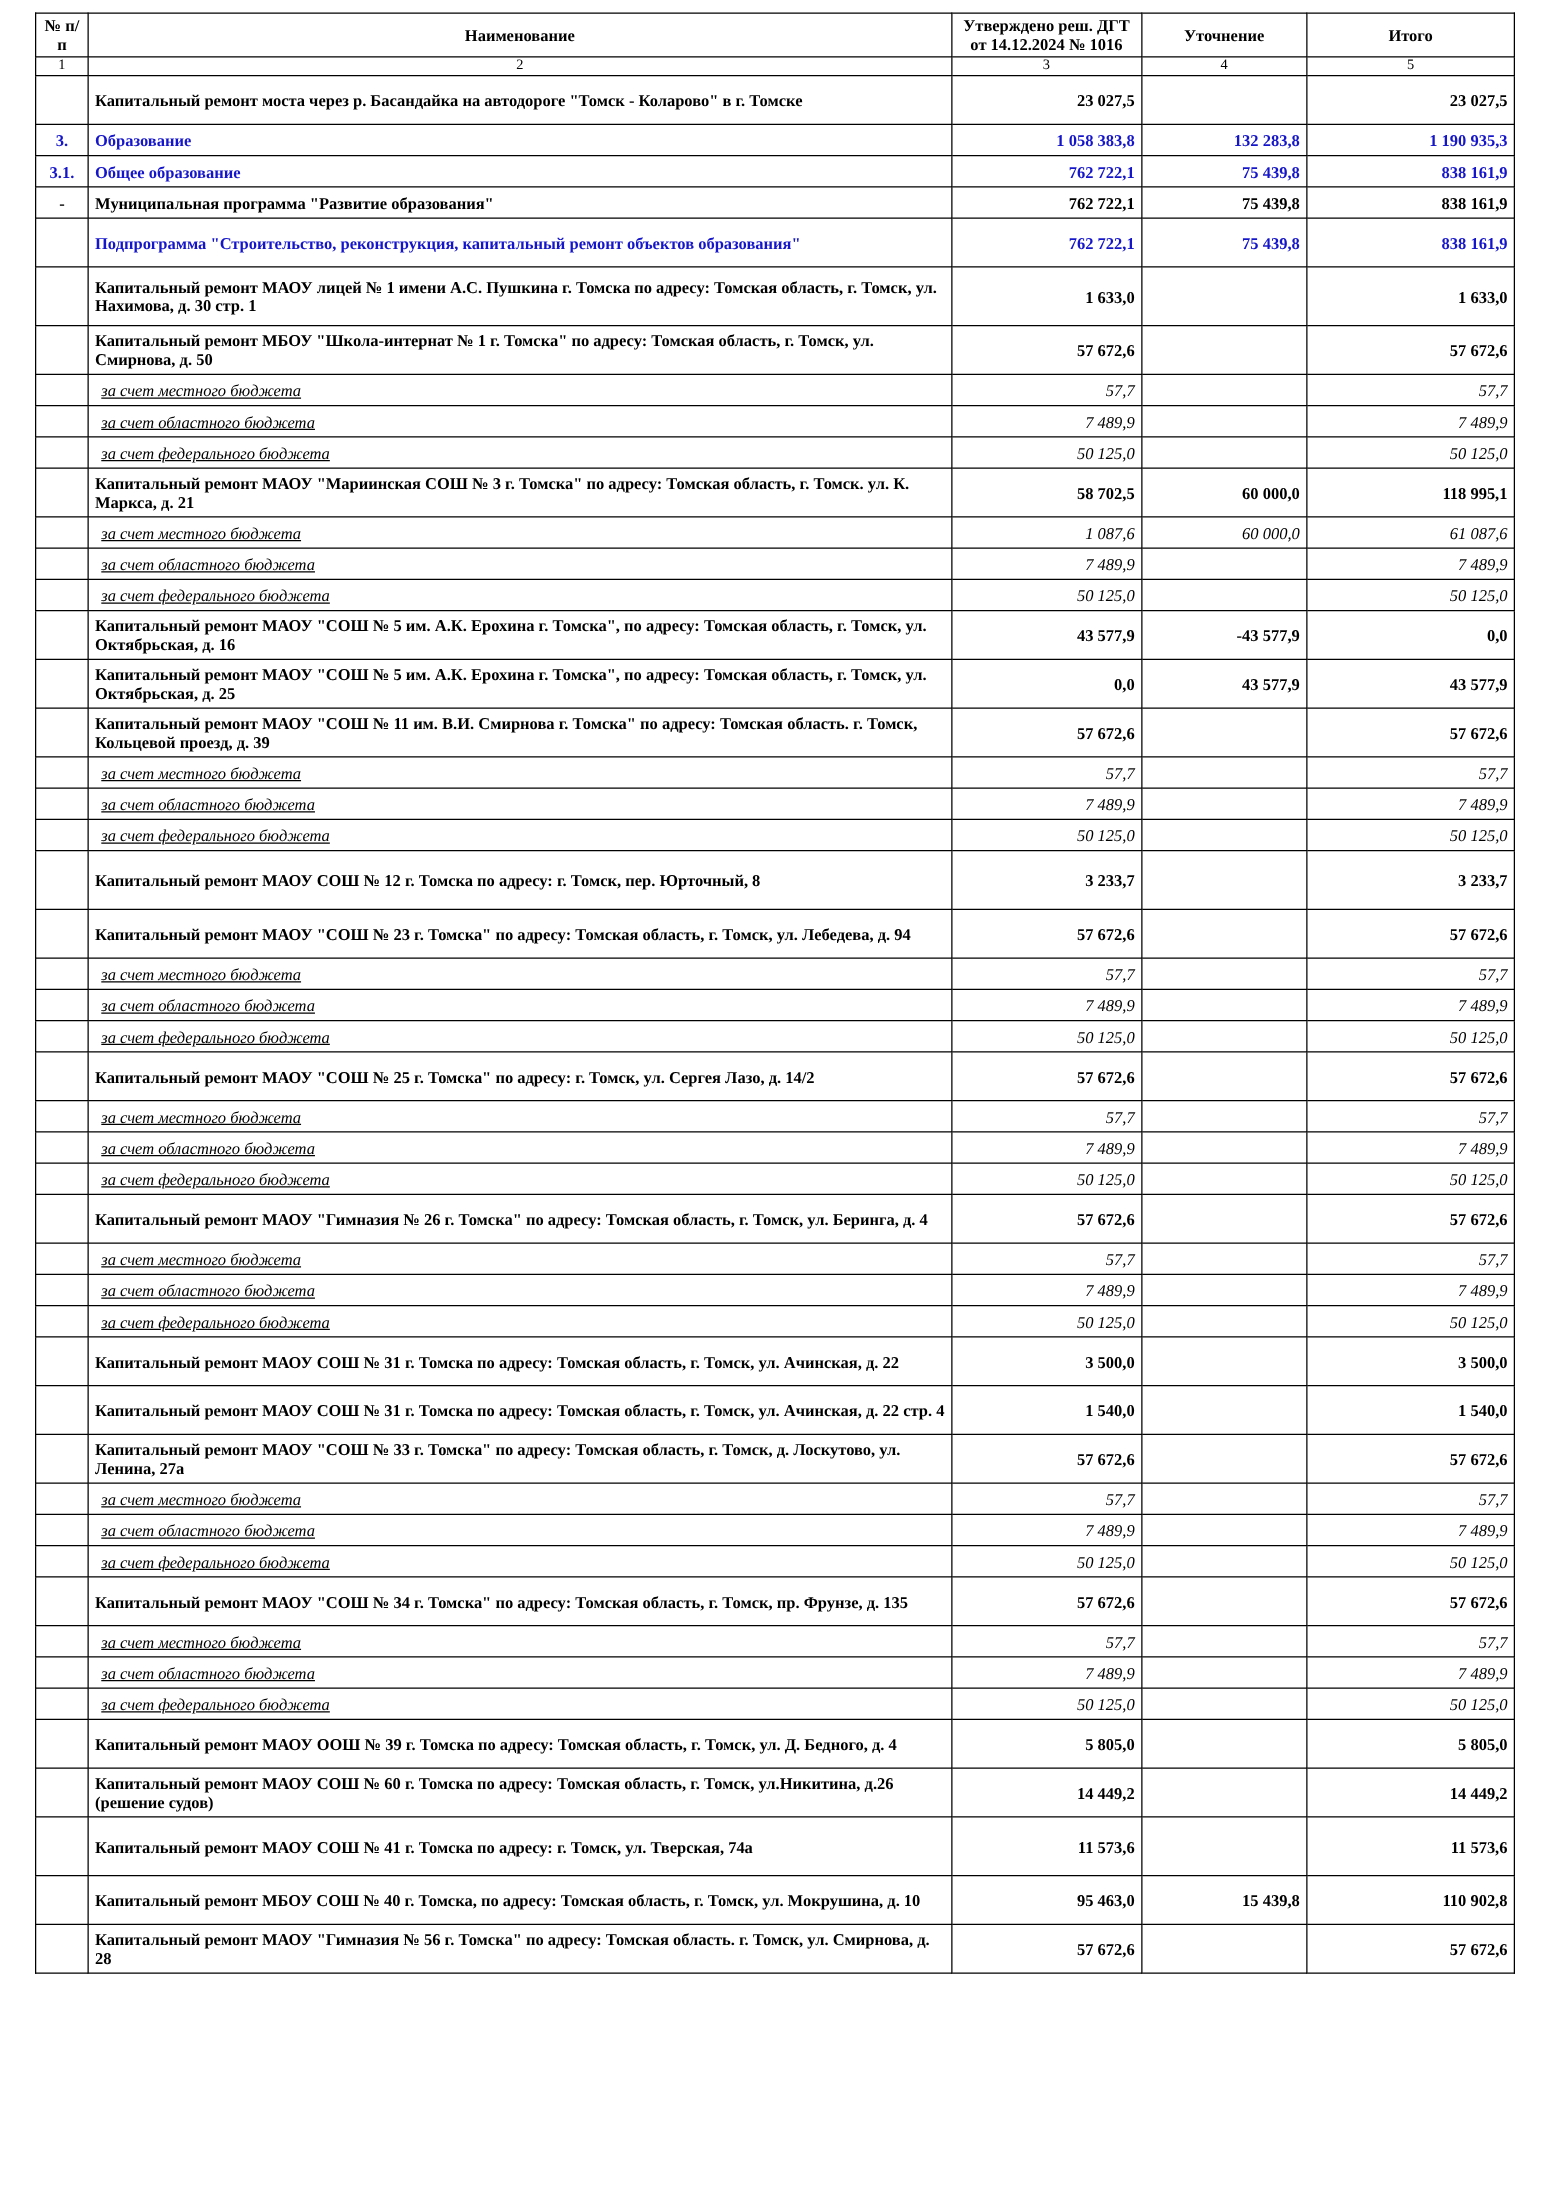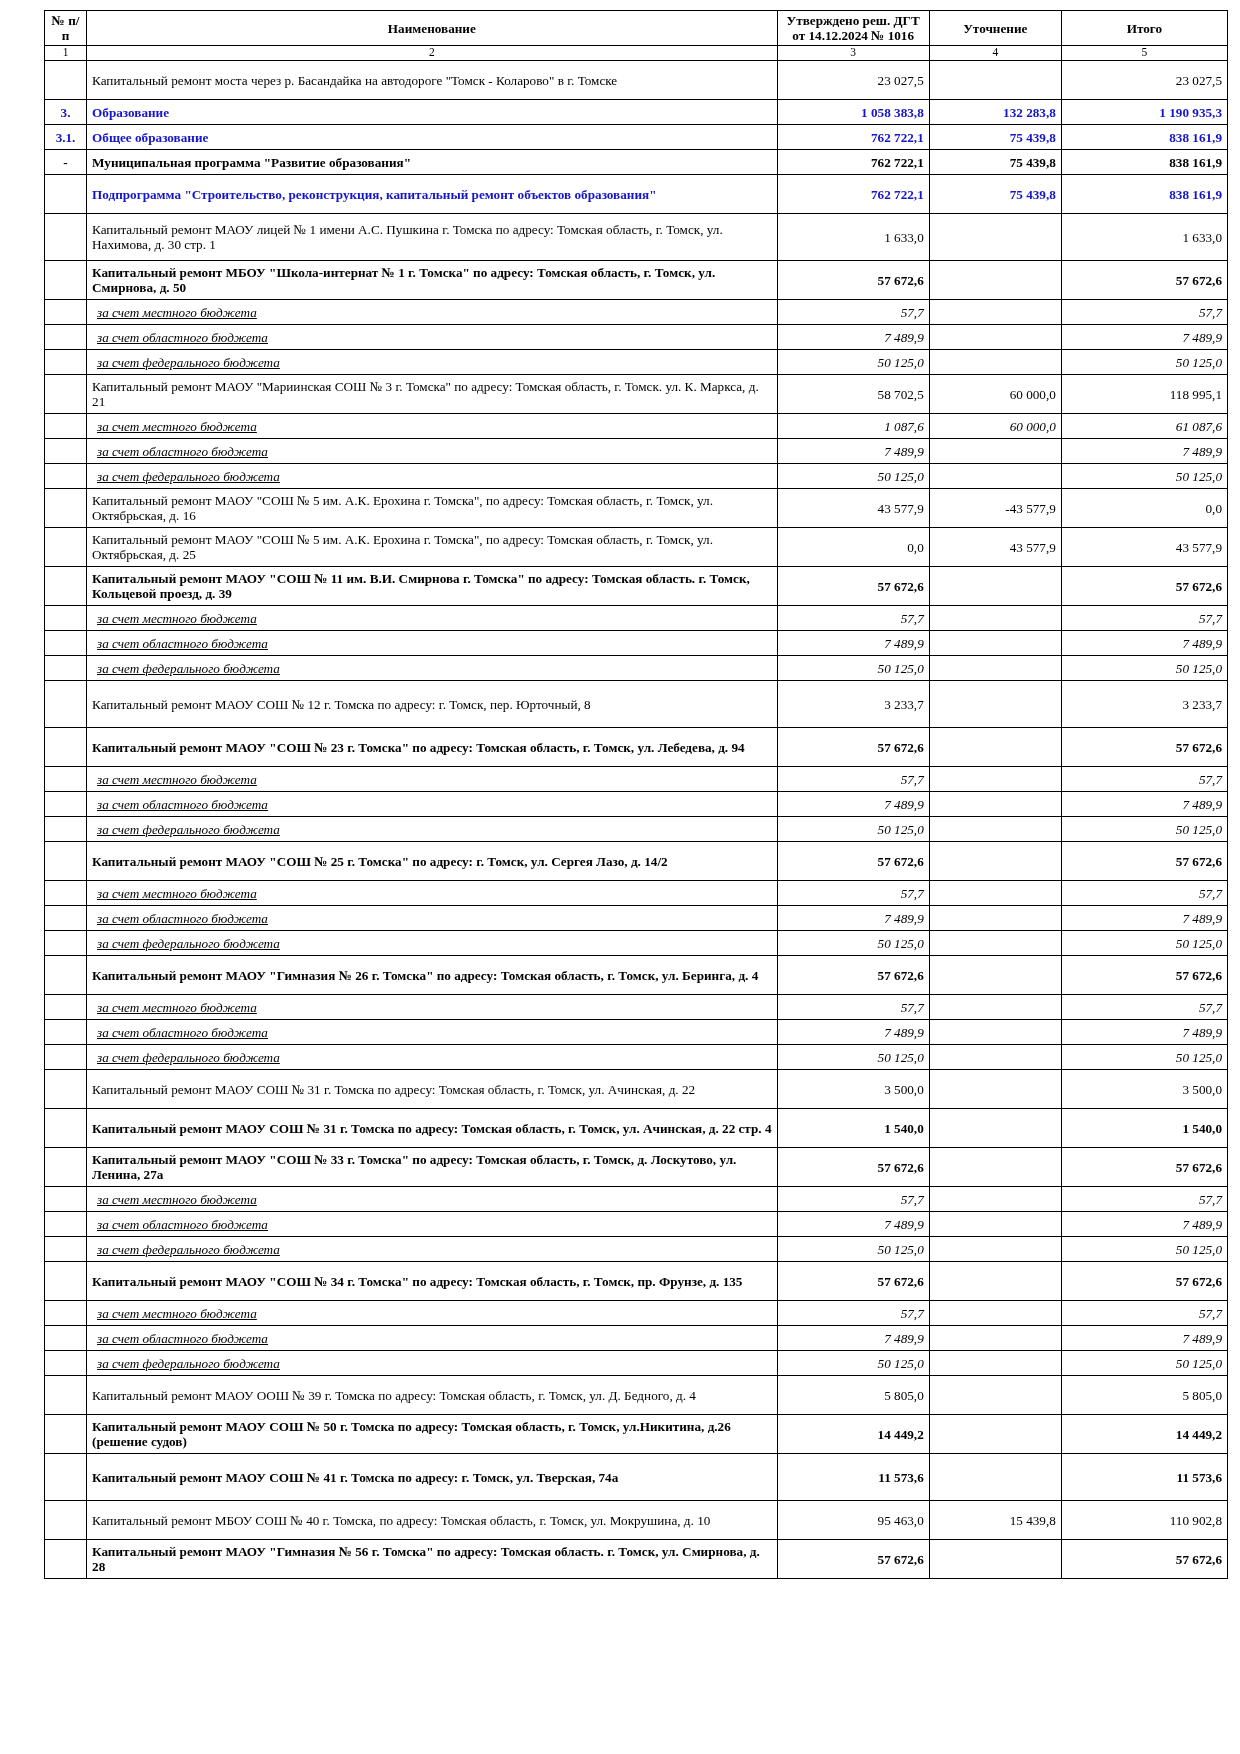--- a/index.html
+++ b/index.html
@@ -10,21 +10,21 @@
   body {
     width: 1240px;
     height: 1754px;
     font-family: "Liberation Serif", serif;
     color: #000000;
   }
   .page {
     box-sizing: border-box;
     width: 1240px;
     height: 1754px;
-    padding: 10px 28px 0 44px;
+    padding: 10px 28px 0 28px;
   }
   table.budget {
     border-collapse: collapse;
     width: 1184px;
     table-layout: fixed;
   }
   table.budget td, table.budget th {
     border: 1px solid #000000;
     padding: 2px 5px;
     vertical-align: middle;
@@ -54,21 +54,21 @@
     padding-right: 8px;
   }
   td.idx {
     text-align: center;
     font-weight: bold;
   }
   td.name {
     text-align: left;
   }
   
-  .r-plain td { font-weight: normal; font-style: normal; }
+  .r-plain td { font-weight: bold; font-style: normal; }
   .r-bold td { font-weight: bold; }
   .r-italic td.name, .r-italic td.num { font-style: italic; }
   .r-italic td.name { padding-left: 10px; text-decoration: underline; }
   .r-blue td { color: #1515c9; font-weight: bold; }
   .tall td { height: 34px; }
   .xtall td { height: 42px; }
   .short td { height: 20px; }
 </style>
 </head>
 <body>
@@ -402,21 +402,21 @@
         </tr>
         <tr class="r-plain tall">
           <td class="idx"></td>
           <td class="name">Капитальный ремонт МАОУ ООШ № 39 г. Томска по адресу: Томская область, г. Томск, ул. Д. Бедного, д. 4</td>
           <td class="num">5 805,0</td>
           <td class="num"></td>
           <td class="num">5 805,0</td>
         </tr>
         <tr class="r-bold tall">
           <td class="idx"></td>
-          <td class="name">Капитальный ремонт МАОУ СОШ № 50 г. Томска  по адресу:  Томская область, г. Томск, ул.Никитина, д.26  (решение судов)</td>
+          <td class="name">Капитальный ремонт МАОУ СОШ № 60 г. Томска  по адресу:  Томская область, г. Томск, ул.Никитина, д.26  (решение судов)</td>
           <td class="num">14 449,2</td>
           <td class="num"></td>
           <td class="num">14 449,2</td>
         </tr>
         <tr class="r-bold xtall">
           <td class="idx"></td>
           <td class="name">Капитальный ремонт МАОУ СОШ № 41 г. Томска по адресу: г. Томск, ул. Тверская, 74а</td>
           <td class="num">11 573,6</td>
           <td class="num"></td>
           <td class="num">11 573,6</td>

